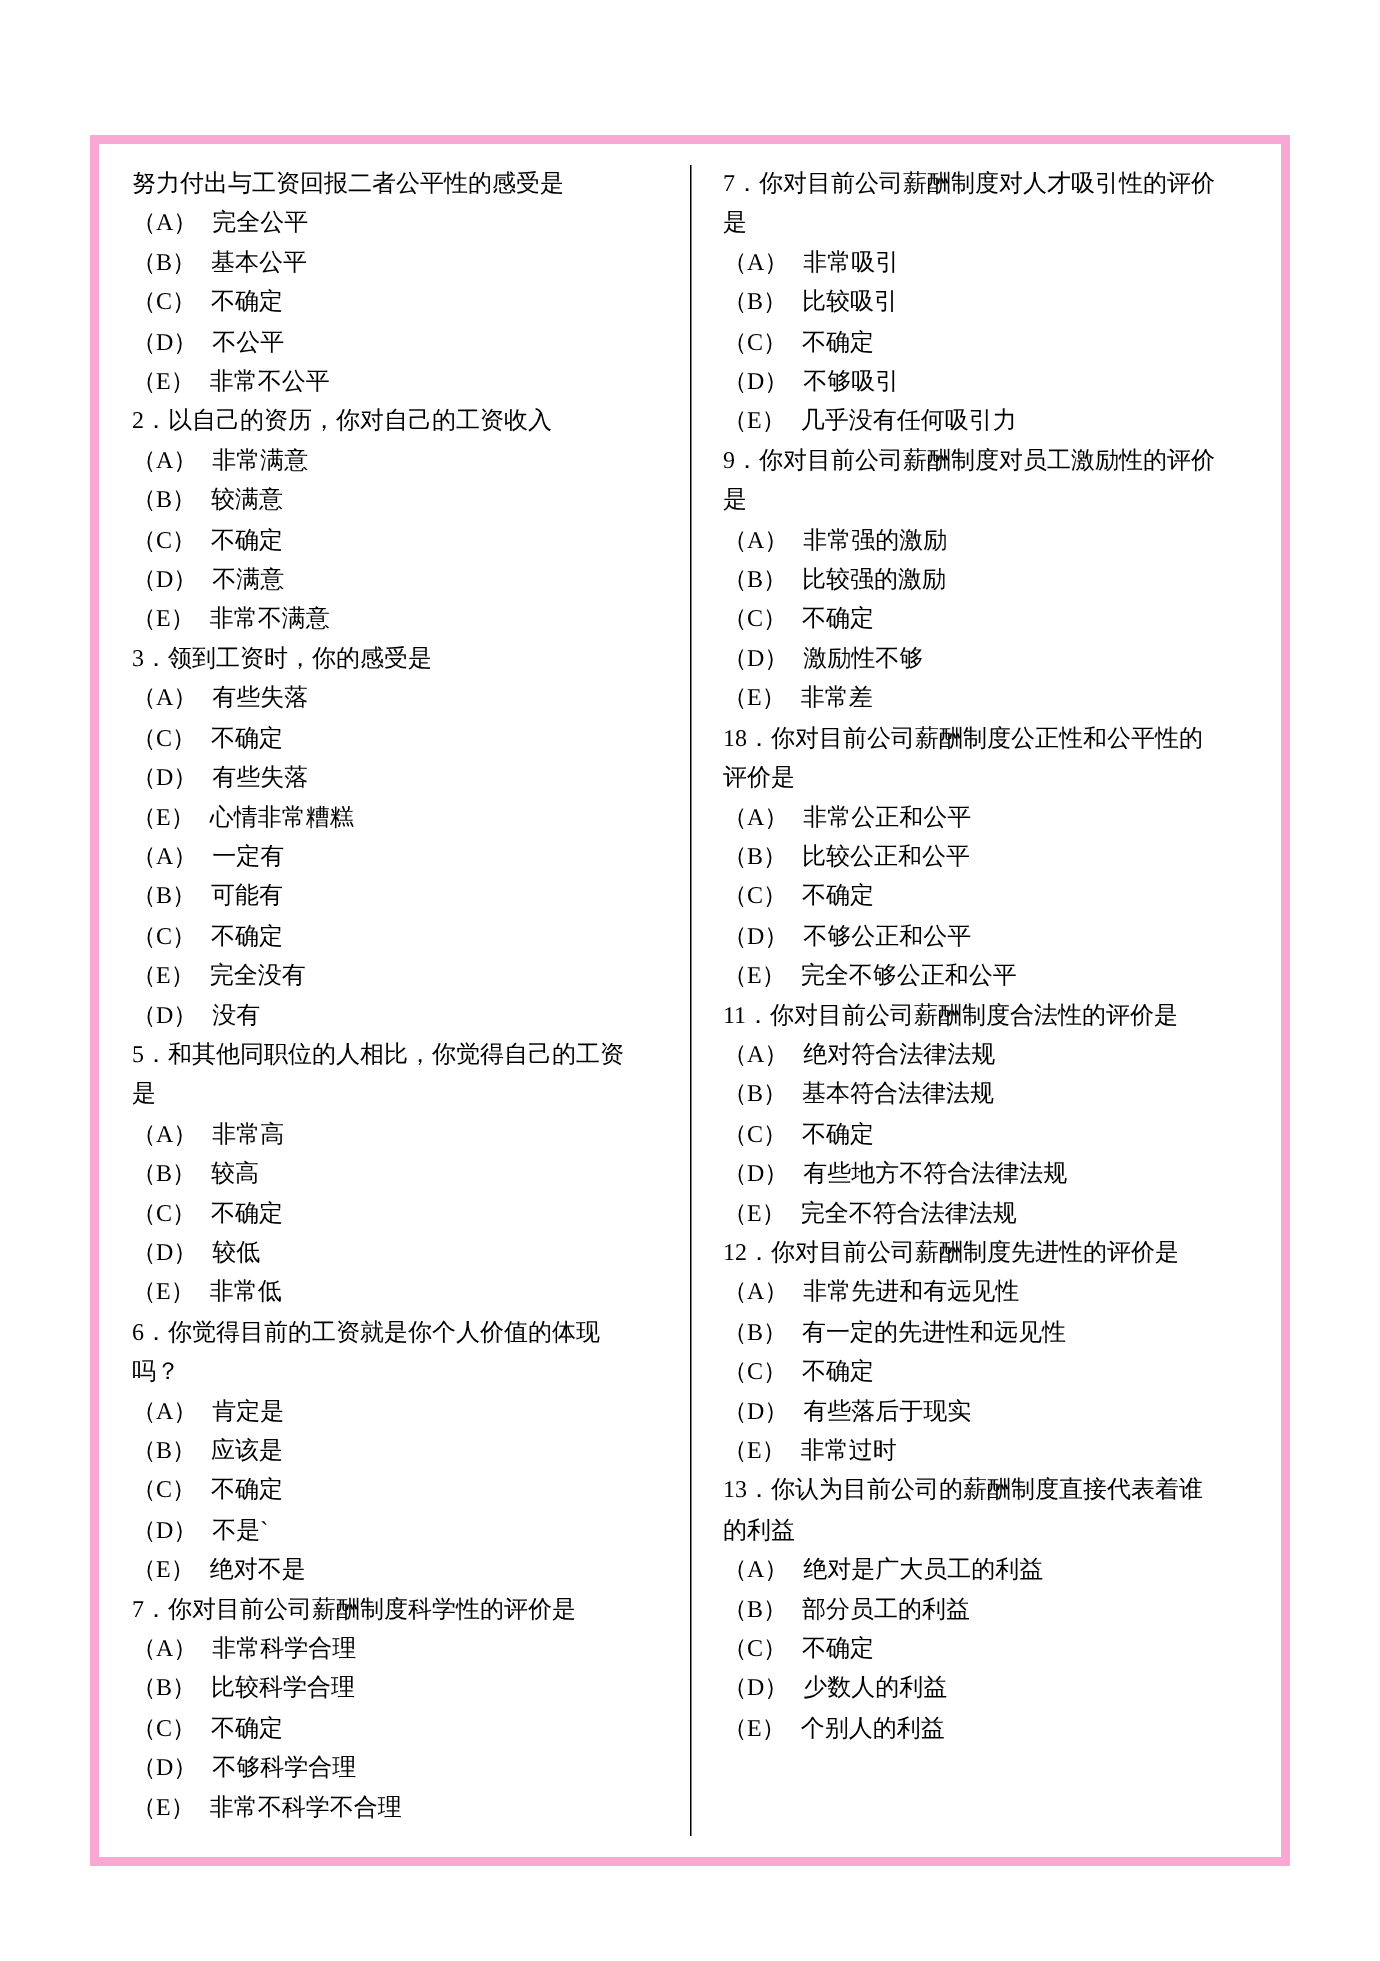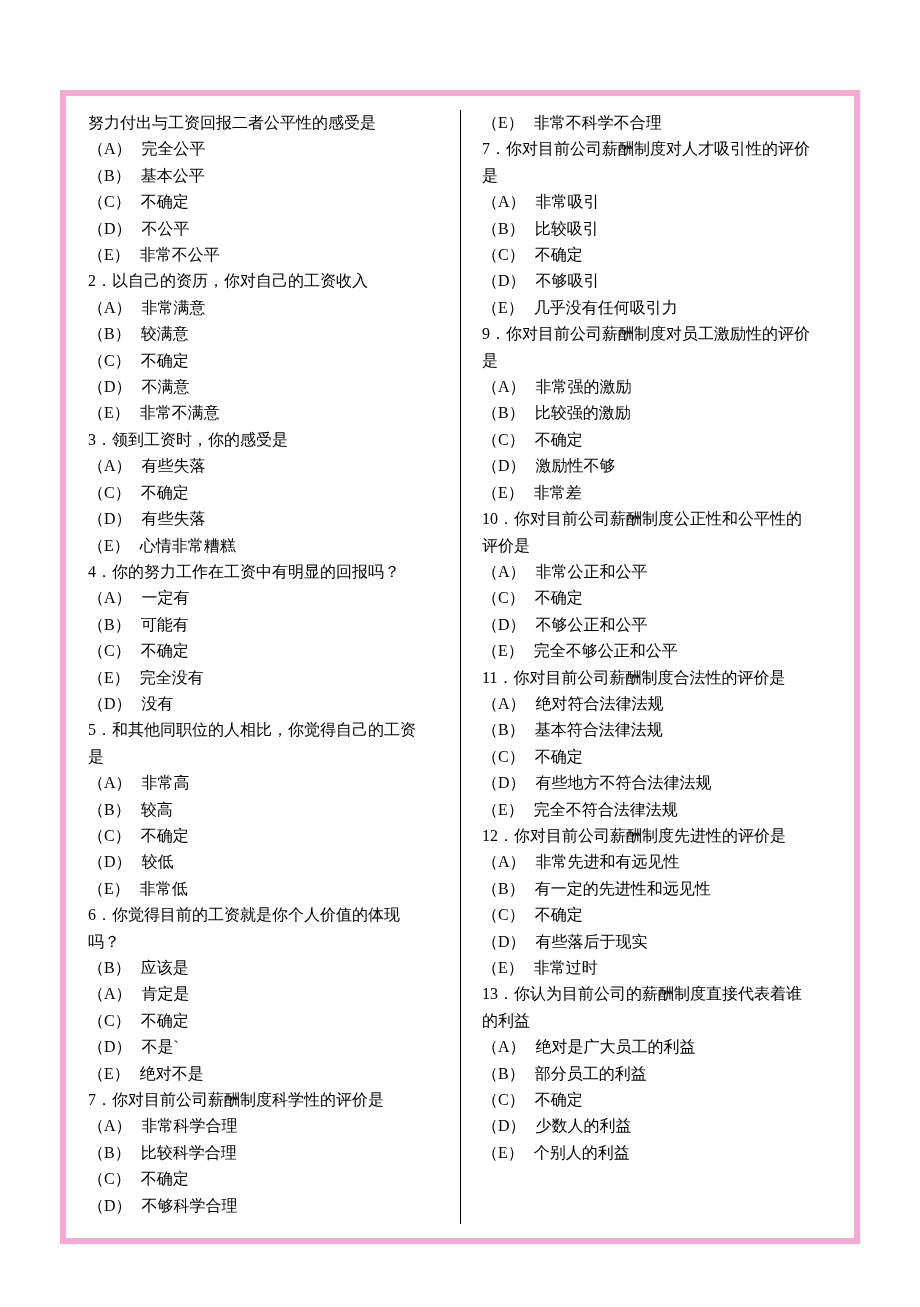--- a/index.html
+++ b/index.html
@@ -59,39 +59,38 @@
   <div class="line"><span class="opt-label">（C）</span><span class="opt-text">不确定</span></div>
   <div class="line"><span class="opt-label">（D）</span><span class="opt-text">不满意</span></div>
   <div class="line"><span class="op+ -label">（E）</span><span class="opt-text">非常不满意</span></div>
 
   <div class="line">3．领到工资时，你的感受是</div>
   <div class="line"><span class="opt-label">（A）</span><span class="opt-text">有些失落</span></div>
   <div class="line"><span class="opt-label">（C）</span><span class="opt-text">不确定</span></div>
   <div class="line"><span class="opt-label">（D）</span><span class="opt-text">有些失落</span></div>
   <div class="line"><span class="opt-label">（E）</span><span class="opt-text">心情非常糟糕</span></div>
 
-  <div class="line">4．你的努力工作在工资中有明显的回报吗？</div>
   <div class="line"><span class="opt-label">（A）</span><span class="opt-text">一定有</span></div>
   <div class="line"><span class="opt-label">（B）</span><span class="opt-text">可能有</span></div>
   <div class="line"><span class="opt-label">（C）</span><span class="opt-text">不确定</span></div>
   <div class="line"><span class="opt-label">（E）</span><span class="opt-text">完全没有</span></div>
   <div class="line"><span class="opt-label">（D）</span><span class="opt-text">没有</span></div>
 
   <div class="line">5．和其他同职位的人相比，你觉得自己的工资</div>
   <div class="line">是</div>
   <div class="line"><span class="opt-label">（A）</span><span class="opt-text">非常高</span></div>
   <div class="line"><span class="opt-label">（B）</span><span class="opt-text">较高</span></div>
   <div class="line"><span class="opt-label">（C）</span><span class="opt-text">不确定</span></div>
   <div class="line"><span class="opt-label">（D）</span><span class="opt-text">较低</span></div>
   <div class="line"><span class="opt-label">（E）</span><span class="opt-text">非常低</span></div>
 
   <div class="line">6．你觉得目前的工资就是你个人价值的体现</div>
   <div class="line">吗？</div>
+  <div class="line"><span class="opt-label">（A）</span><span class="opt-text">肯定是</span></div>
   <div class="line"><span class="opt-label">（B）</span><span class="opt-text">应该是</span></div>
-  <div class="line"><span class="opt-label">（A）</span><span class="opt-text">肯定是</span></div>
   <div class="line"><span class="opt-label">（C）</span><span class="opt-text">不确定</span></div>
   <div class="line"><span class="opt-label">（D）</span><span class="opt-text">不是`</span></div>
   <div class="line"><span class="opt-label">（E）</span><span class="opt-text">绝对不是</span></div>
 
   <div class="line">7．你对目前公司薪酬制度科学性的评价是</div>
   <div class="line"><span class="opt-label">（A）</span><span class="opt-text">非常科学合理</span></div>
   <div class="line"><span class="opt-label">（B）</span><span class="opt-text">比较科学合理</span></div>
   <div class="line"><span class="opt-label">（C）</span><span class="opt-text">不确定</span></div>
 
   <div class="line"><span class="opt-label">（D）</span><span class="opt-text">不够科学合理</span></div>
@@ -106,23 +105,24 @@
   <div class="line"><span class="opt-label">（E）</span><span class="opt-text">几乎没有任何吸引力</span></div>
 
   <div class="line">9．你对目前公司薪酬制度对员工激励性的评价</div>
   <div class="line">是</div>
   <div class="line"><span class="opt-label">（A）</span><span class="opt-text">非常强的激励</span></div>
   <div class="line"><span class="opt-label">（B）</span><span class="opt-text">比较强的激励</span></div>
   <div class="line"><span class="opt-label">（C）</span><span class="opt-text">不确定</span></div>
   <div class="line"><span class="opt-label">（D）</span><span class="opt-text">激励性不够</span></div>
   <div class="line"><span class="opt-label">（E）</span><span class="opt-text">非常差</span></div>
 
-  <div class="line">10．你对目前公司薪酬制度公正性和公平性的</div>
+  <div class="line">18．你对目前公司薪酬制度公正性和公平性的</div>
   <div class="line">评价是</div>
   <div class="line"><span class="opt-label">（A）</span><span class="opt-text">非常公正和公平</span></div>
+  <div class="line"><span class="opt-label">（B）</span><span class="opt-text">比较公正和公平</span></div>
   <div class="line"><span class="opt-label">（C）</span><span class="opt-text">不确定</span></div>
   <div class="line"><span class="opt-label">（D）</span><span class="opt-text">不够公正和公平</span></div>
   <div class="line"><span class="opt-label">（E）</span><span class="opt-text">完全不够公正和公平</span></div>
 
   <div class="line">11．你对目前公司薪酬制度合法性的评价是</div>
   <div class="line"><span class="opt-label">（A）</span><span class="opt-text">绝对符合法律法规</span></div>
   <div class="line"><span class="opt-label">（B）</span><span class="opt-text">基本符合法律法规</span></div>
   <div class="line"><span class="opt-label">（C）</span><span class="opt-text">不确定</span></div>
   <div class="line"><span class="opt-label">（D）</span><span class="opt-text">有些地方不符合法律法规</span></div>
   <div class="line"><span class="opt-label">（E）</span><span class="opt-text">完全不符合法律法规</span></div>

